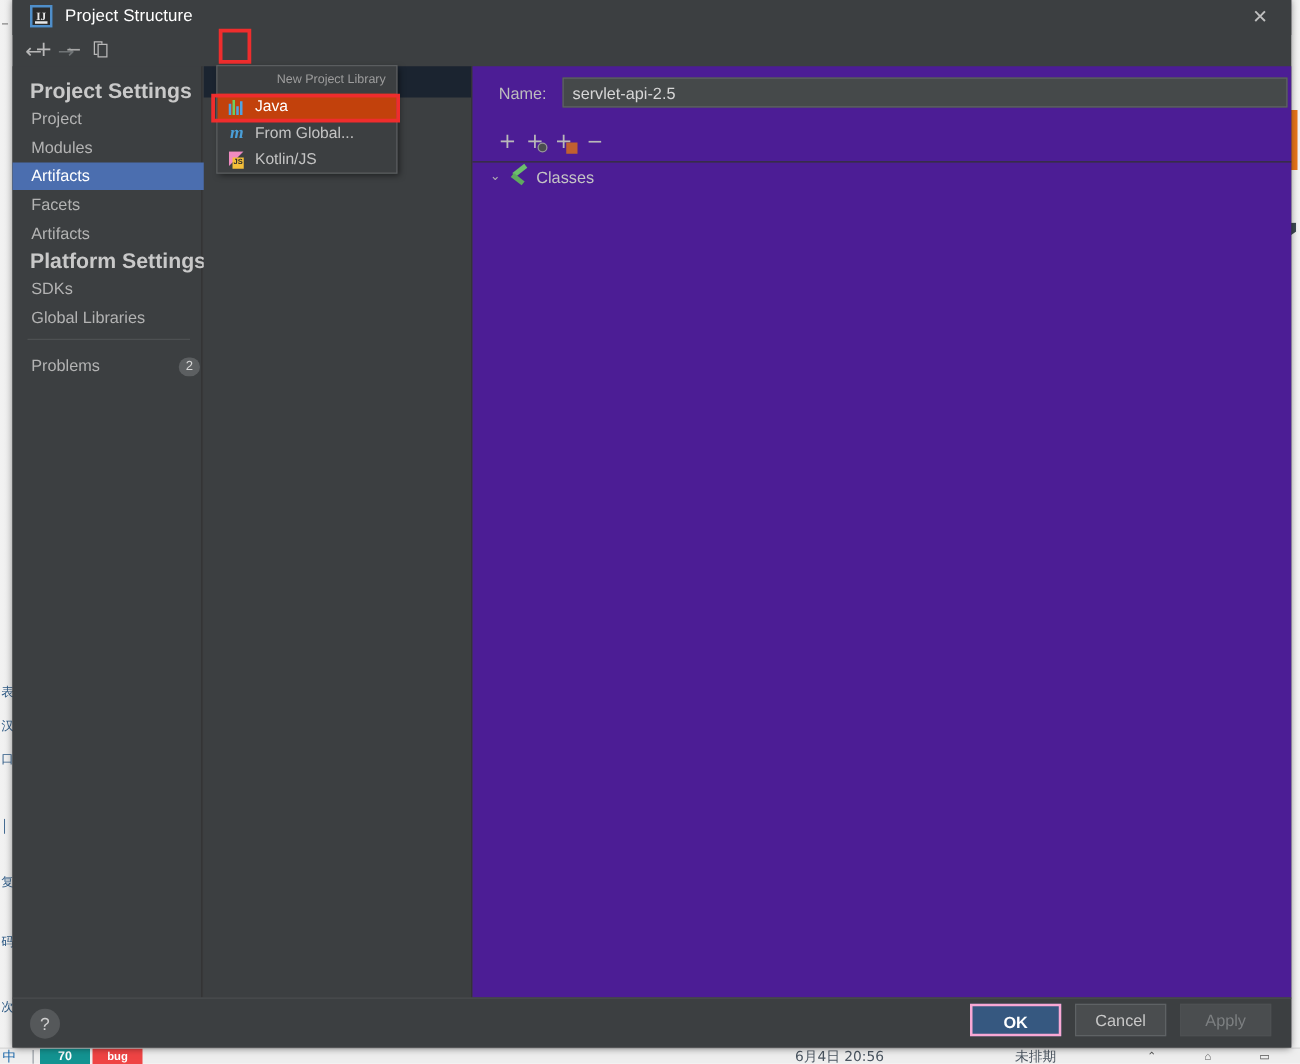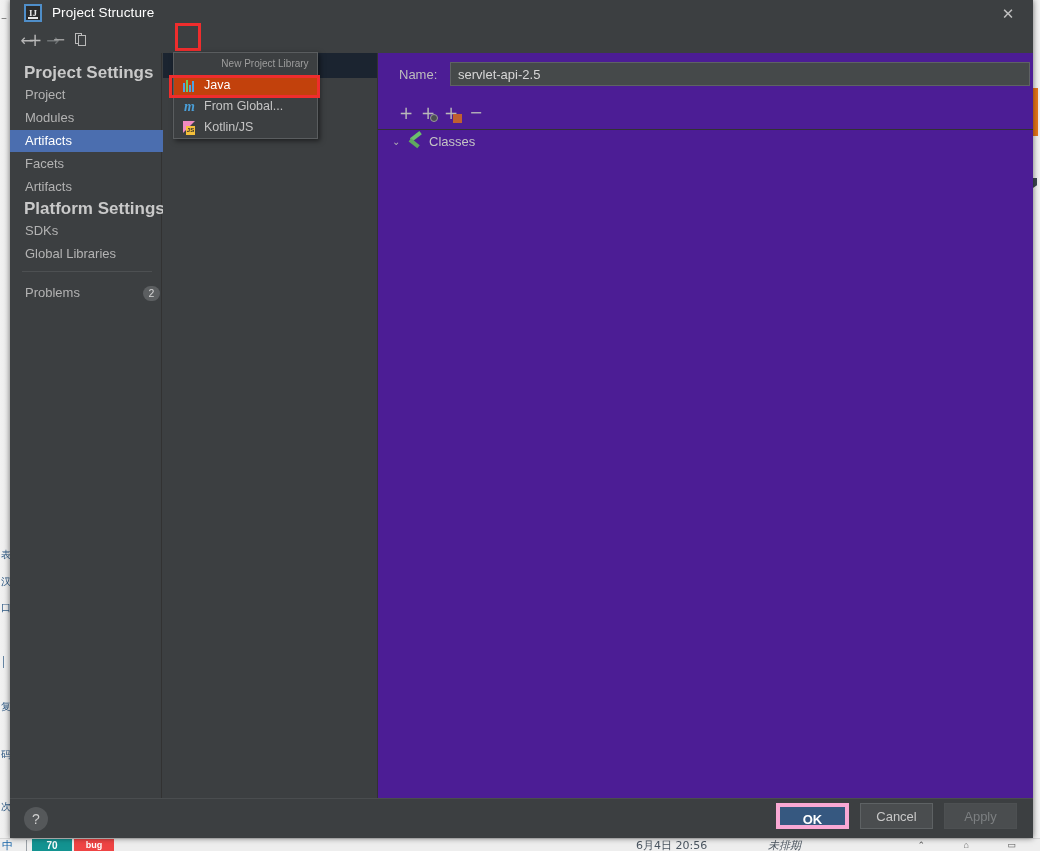--- a/index.html
+++ b/index.html
@@ -58,21 +58,21 @@
   .tb-badge-red {
     position: absolute; left: 74px; top: 0px; width: 40px; height: 21px;
     background: #ef4444; color: #ffffff; font-size: 9px; line-height: 13px;
     text-align: center; font-weight: bold;
   }
   .tb-text {
     position: absolute; top: 0px; font-size: 11px; line-height: 13px;
     color: #4a5560; font-family: "DejaVu Sans", sans-serif; white-space: nowrap;
   }
   .tb-date { left: 636px; }
-  .tb-state { left: 768px; font-style: italic; }
+  .tb-state { left: 812px; }
   .tb-sys-icons {
     position: absolute; right: 6px; top: 0px; font-size: 9px; line-height: 13px;
     color: #555; letter-spacing: 18px;
   }
 
   
   #dialog {
     position: absolute; left: 10px; top: 0px; width: 1023px; height: 838px;
     background: #3c3f41;
     color: #bbbbbb;
@@ -301,21 +301,21 @@
     border-radius: 50%; background: #55585a; color: #cfcfcf;
     font-size: 14px; line-height: 24px; text-align: center; cursor: pointer;
   }
   .dlg-btn {
     position: absolute; top: 4px; height: 26px; width: 73px;
     font-size: 13px; line-height: 26px; text-align: center;
     border: 1px solid #5e6264; background: #4a4d4f; color: #c8c8c8;
     cursor: pointer;
   }
   .btn-ok {
-    left: 766px; background: #365880; border: 4px solid #f9a8d4; color: #ffffff;
+    left: 766px; background: #365880; border: 2px solid #f9a8d4; color: #ffffff;
     font-weight: bold;
   }
   .btn-cancel { left: 850px; }
   .btn-apply { left: 934px; color: #7c7f81; border-color: #4d5052; }
 
   .watermark {
     position: absolute; left: 745px; bottom: 4px;
     font-size: 15px; color: #e9e9e9; opacity: .92;
     font-family: "Liberation Sans", sans-serif; white-space: nowrap;
     text-shadow: 0 0 2px rgba(0,0,0,.6);

